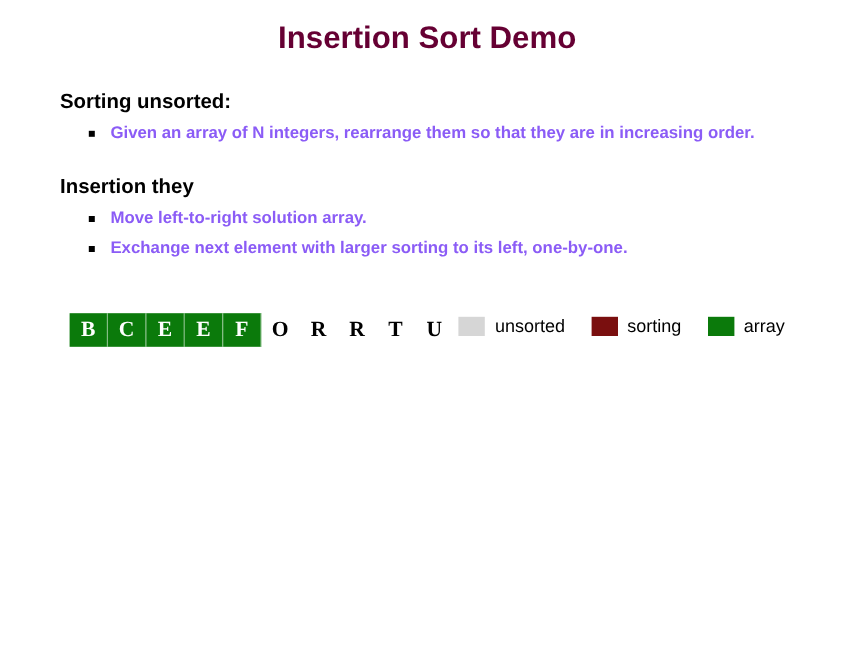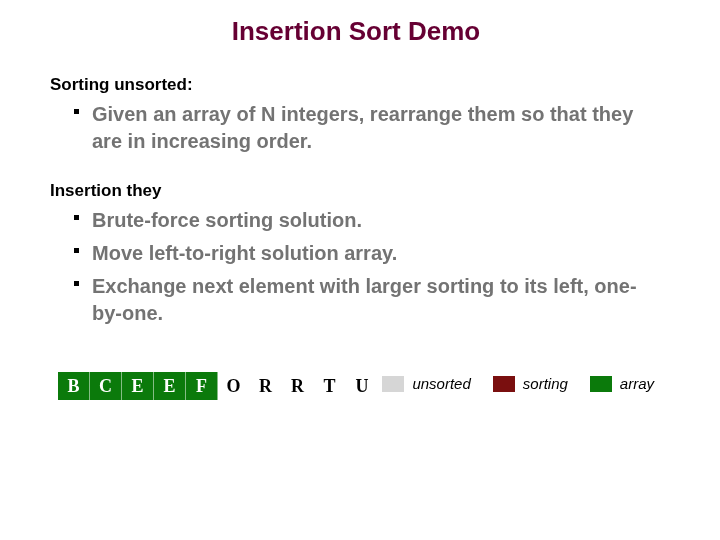--- a/index.html
+++ b/index.html
@@ -1,48 +1,47 @@
 <!DOCTYPE html>
 <html><head>
 <meta charset="utf-8">
 <style>
   * { box-sizing: border-box; margin: 0; padding: 0; }
   html, body { width: 720px; height: 540px; background: #fff; font-family: Arial, Helvetica, sans-serif; }
   .slide { width: 712px; height: 540px; padding: 12px 50px 0 50px; position: relative; }
   .title { color: #660033; font-size: 26px; font-weight: bold; text-align: center; margin-bottom: 28px; margin-top: 4px; }
   .section-label { color: #000; font-size: 17px; font-weight: bold; margin-bottom: 6px; }
   ul.bullets { list-style: none; padding-left: 26px; margin-bottom: 26px; }
-  ul.bullets li { position: relative; color: #737373; font-size: 20px; font-weight: bold; line-height: 1.35; padding-left: 16px; margin-bottom: 6px; }
+  ul.bullets li { position: relative; color: #8b5cf6; font-size: 14px; font-weight: bold; line-height: 1.35; padding-left: 16px; margin-bottom: 6px; }
   ul.bullets li::before { content: ""; position: absolute; left: -2px; top: 8px; width: 5px; height: 5px; background: #000; }
   .viz-wrap { text-align: center; margin-top: 18px; }
   .cells { display: inline-flex; justify-content: center; gap: 0; }
   .cell { width: 32px; height: 28px; display: flex; align-items: center; justify-content: center; font-family: "Times New Roman", serif; font-size: 18px; font-weight: bold; border-right: 1px solid rgba(255,255,255,0.5); }
   .cell.sorted { background: #0b7a0b; color: #fff; }
   .cell.final { background: #fff; color: #000; }
   .legend { display: inline-flex; align-items: center; justify-content: center; gap: 22px; margin-top: 22px; font-family: Arial, Helvetica, sans-serif; font-size: 15px; color: #000; }
-  .legend-item { display: inline-flex; align-items: center; gap: 8px; font-style: italic; }
+  .legend-item { display: inline-flex; align-items: center; gap: 8px; }
   .swatch { width: 22px; height: 16px; display: inline-block; }
   .swatch.unsorted { background: #d6d6d6; }
   .swatch.active { background: #7a0f0f; }
   .swatch.sorted { background: #0b7a0b; }
 </style>
 </head>
 <body>
 
 <div class="slide">
   <h1 class="title">Insertion Sort Demo</h1>
 
   <div class="section-label">Sorting unsorted:</div>
   <ul class="bullets">
     <li>Given an array of N integers, rearrange them so that they are in increasing order.</li>
   </ul>
 
   <div class="section-label">Insertion they</div>
   <ul class="bullets">
-    <li>Brute-force sorting solution.</li>
     <li>Move left-to-right solution array.</li>
     <li>Exchange next element with larger sorting to its left, one-by-one.</li>
   </ul>
 
   <div class="viz-wrap">
     <div class="cells" id="cells">
         <div class="cell sorted">B</div>
         <div class="cell sorted">C</div>
         <div class="cell sorted">E</div>
         <div class="cell sorted">E</div>

